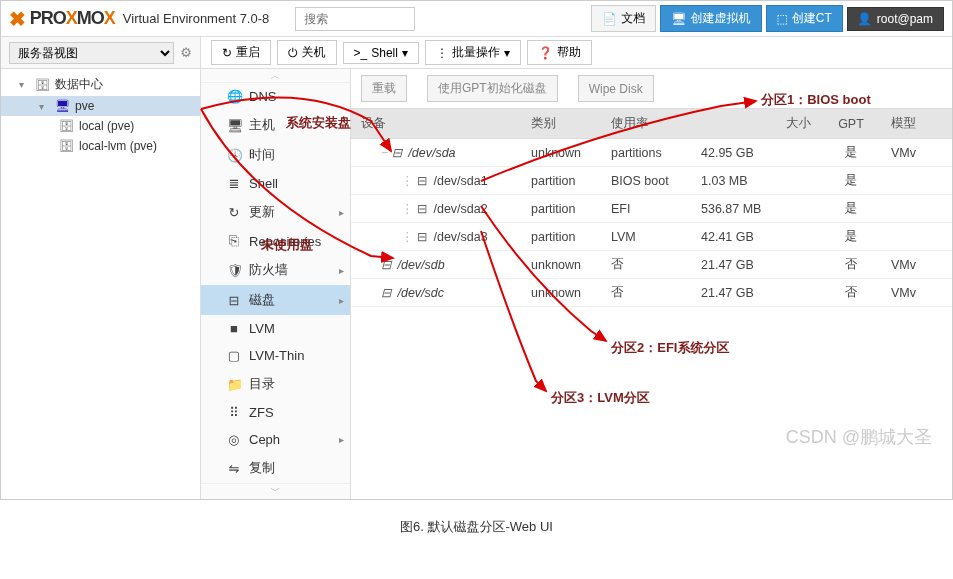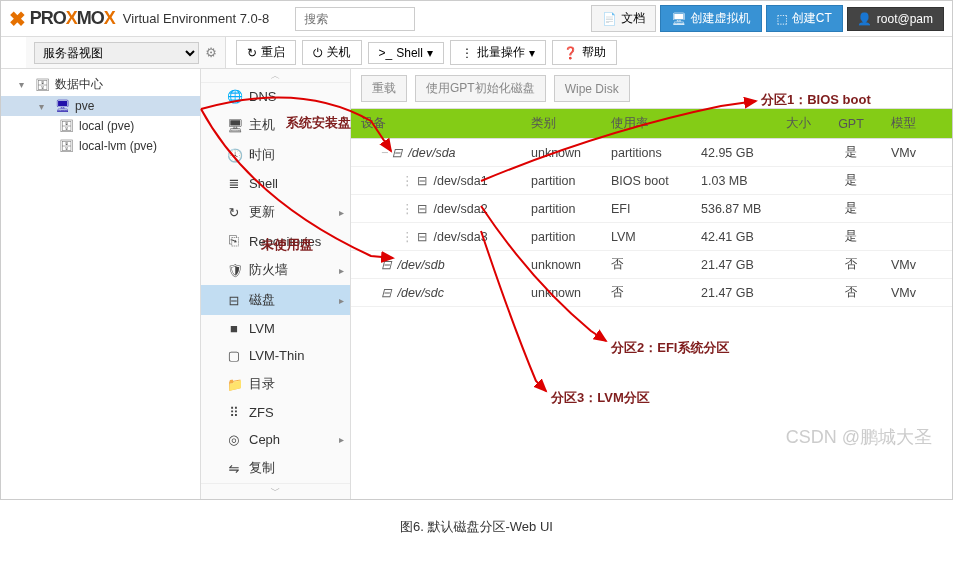--- a/index.html
+++ b/index.html
@@ -15,21 +15,21 @@
     .ve-text { color: #333; font-size: 13px; margin-left: 4px; }
     .search-box { flex: 1; max-width: 120px; margin-left: 20px; }
     .search-box input { width: 100%; padding: 4px 8px; border: 1px solid #ccc; font-size: 12px; }
     .header-right { margin-left: auto; display: flex; gap: 4px; align-items: center; }
     .hdr-btn { display: inline-flex; align-items: center; gap: 4px; padding: 4px 10px; border: 1px solid #ccc; background: #f5f5f5; font-size: 12px; cursor: pointer; }
     .hdr-btn.blue { background: #3892d4; color: #fff; border-color: #2b7cb8; }
     .hdr-btn.dark { background: #444; color: #fff; border-color: #333; }
     
     
     .toolbar-row { display: flex; height: 32px; border-bottom: 1px solid #ddd; }
-    .view-select { width: 200px; border-right: 1px solid #ddd; display: flex; align-items: center; padding: 0 8px; gap: 6px; background: #f8f8f8; margin-left: 25px; }
+    .view-select { width: 200px; border-right: 1px solid #ddd; display: flex; align-items: center; padding: 0 8px; gap: 6px; background: #f8f8f8; }
     .view-select select { flex: 1; border: 1px solid #ccc; padding: 2px 4px; font-size: 12px; }
     .node-bar { flex: 1; display: flex; align-items: center; padding: 0 10px; gap: 6px; }
     .node-title { flex: 1; font-size: 13px; }
     .tb-btn { display: inline-flex; align-items: center; gap: 4px; padding: 3px 10px; border: 1px solid #ccc; background: #fff; font-size: 12px; cursor: pointer; }
     
     
     .main { display: flex; height: 430px; }
     
     
     .tree { width: 200px; border-right: 1px solid #ddd; padding: 4px 0; overflow: auto; }
@@ -44,27 +44,27 @@
     
     .sidenav { width: 150px; border-right: 1px solid #ddd; overflow: auto; background: #fafafa; position: relative; }
     .collapse-handle { text-align: center; height: 14px; color: #aaa; font-size: 10px; border-bottom: 1px solid #eee; }
     .nav-item { padding: 6px 10px 6px 26px; display: flex; align-items: center; gap: 8px; cursor: pointer; font-size: 13px; position: relative; }
     .nav-item.active { background: #c2ddf2; }
     .nav-icon { width: 14px; text-align: center; color: #444; font-size: 13px; }
     .nav-chev { position: absolute; right: 6px; color: #888; font-size: 10px; }
     
     
     .content { flex: 1; display: flex; flex-direction: column; overflow: hidden; }
-    .content-toolbar { display: flex; gap: 8px; padding: 6px 10px; border-bottom: 1px solid #ddd; }
+    .content-toolbar { display: flex; gap: 20px; padding: 6px 10px; border-bottom: 1px solid #ddd; }
     .ct-btn { padding: 4px 10px; border: 1px solid #ccc; background: #f5f5f5; font-size: 12px; color: #888; cursor: pointer; }
     
     
     .table-wrap { flex: 1; overflow: auto; }
     table { width: 100%; border-collapse: collapse; font-size: 12.5px; }
-    th { text-align: left; padding: 6px 10px; border-bottom: 1px solid #ddd; color: #555; font-weight: normal; background: #84cc16; margin-top: 8px; }
+    th { text-align: left; padding: 6px 10px; border-bottom: 1px solid #ddd; color: #555; font-weight: normal; background: #e5e5e5; margin-top: 8px; }
     td { padding: 5px 10px; border-bottom: 1px solid #f0f0f0; color: #444; }
     td.right { }
     td.center { text-align: center; }
     .disk-icon { color: #666; margin-right: 6px; }
     .indent1 { padding-left: 30px; font-style: italic; }
     .indent2 { padding-left: 50px; }
     .tree-line { color: #bbb; }
     
     
     .annotation { position: absolute; pointer-events: none; }

